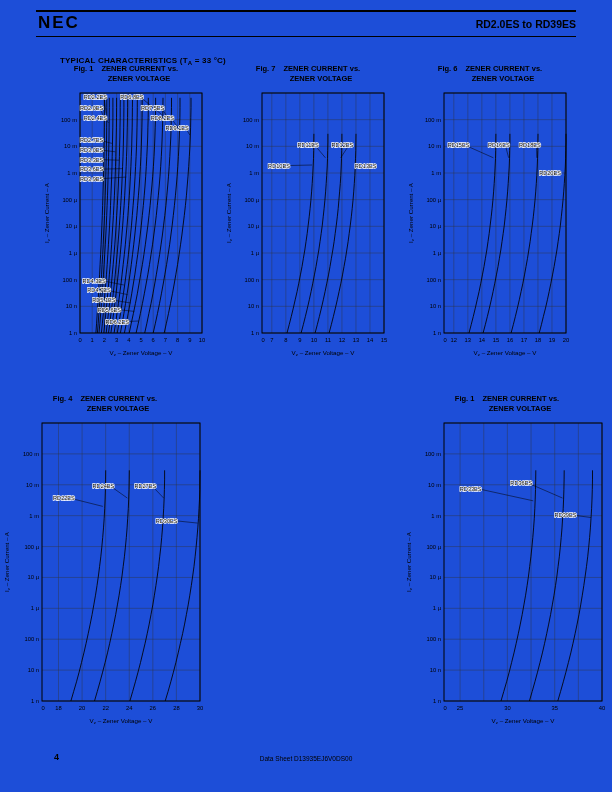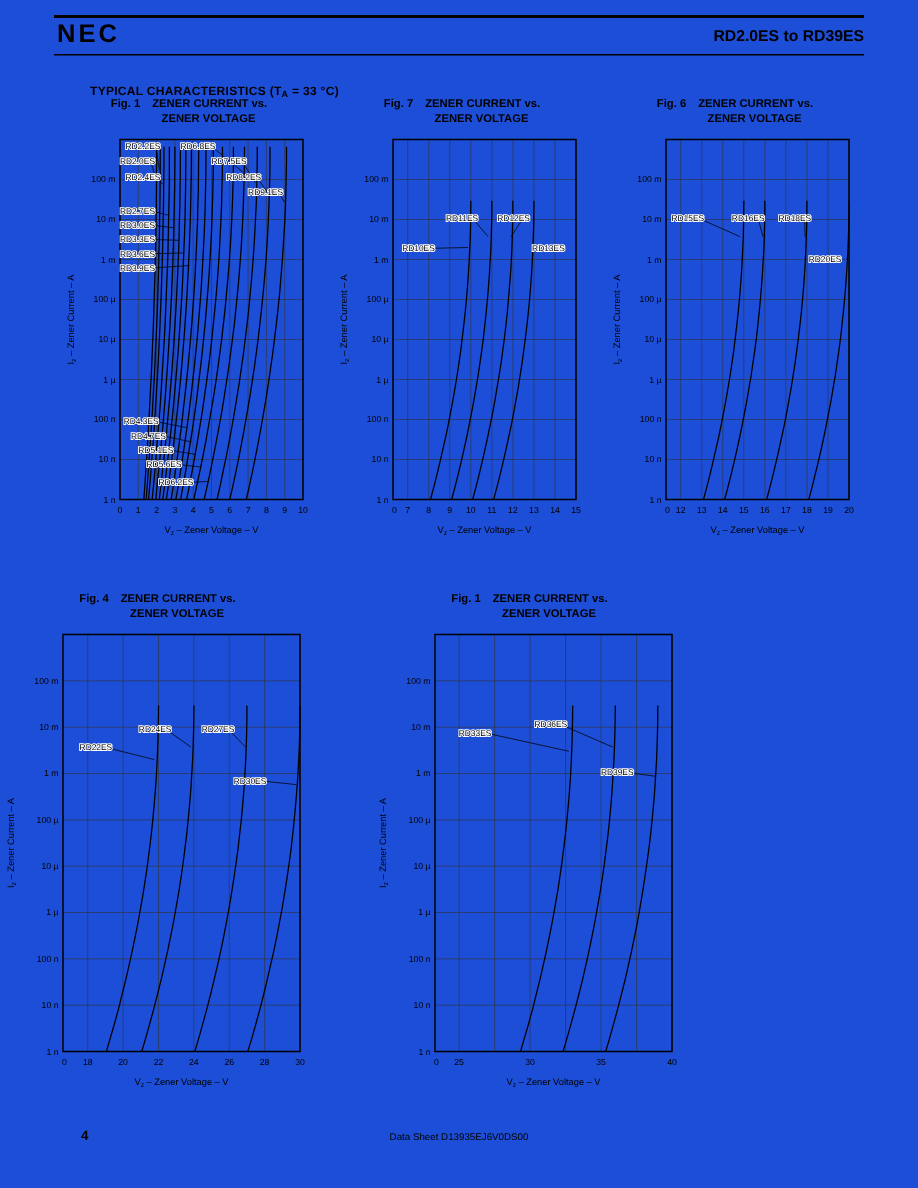--- a/index.html
+++ b/index.html
@@ -19,21 +19,21 @@
     position:absolute;right:36px;top:18px;
     font-weight:bold;font-size:10.5px;text-align:right;
   }
   .section-heading{
     position:absolute;left:60px;top:56px;
     font-weight:bold;font-size:8px;letter-spacing:.2px;
   }
   .section-heading .sub{font-size:6px;vertical-align:-1.5px;}
   .row{position:absolute;display:flex;}
   .row1{top:64px;left:40px;right:36px;justify-content:space-between;}
-  .row2{top:394px;left:0;right:0;justify-content:flex-start;gap:38px;}
+  .row2{top:394px;left:0;right:0;justify-content:space-between;gap:38px;}
   .figure{display:flex;flex-direction:column;align-items:center;}
   .fig-title{
     font-weight:bold;font-size:7.5px;line-height:9.5px;text-align:center;
     margin-bottom:4px;white-space:nowrap;
   }
   .fig-gap{display:inline-block;width:8px;}
   .fig-line2{padding-left:26px;}
   .plot svg{display:block;}
   .watermark{
     position:absolute;top:354px;left:292px;z-index:10;

